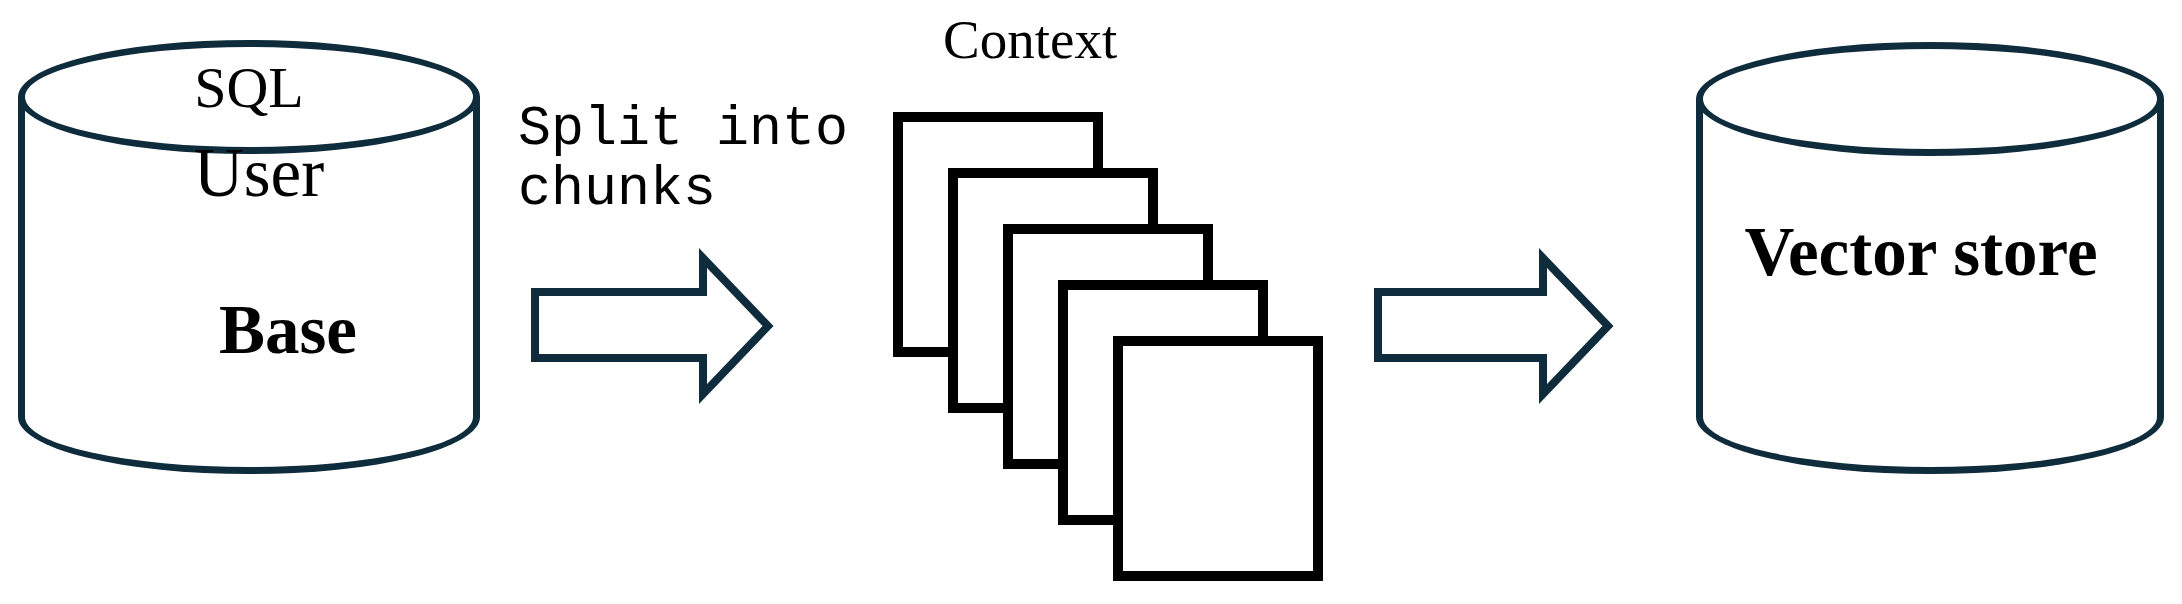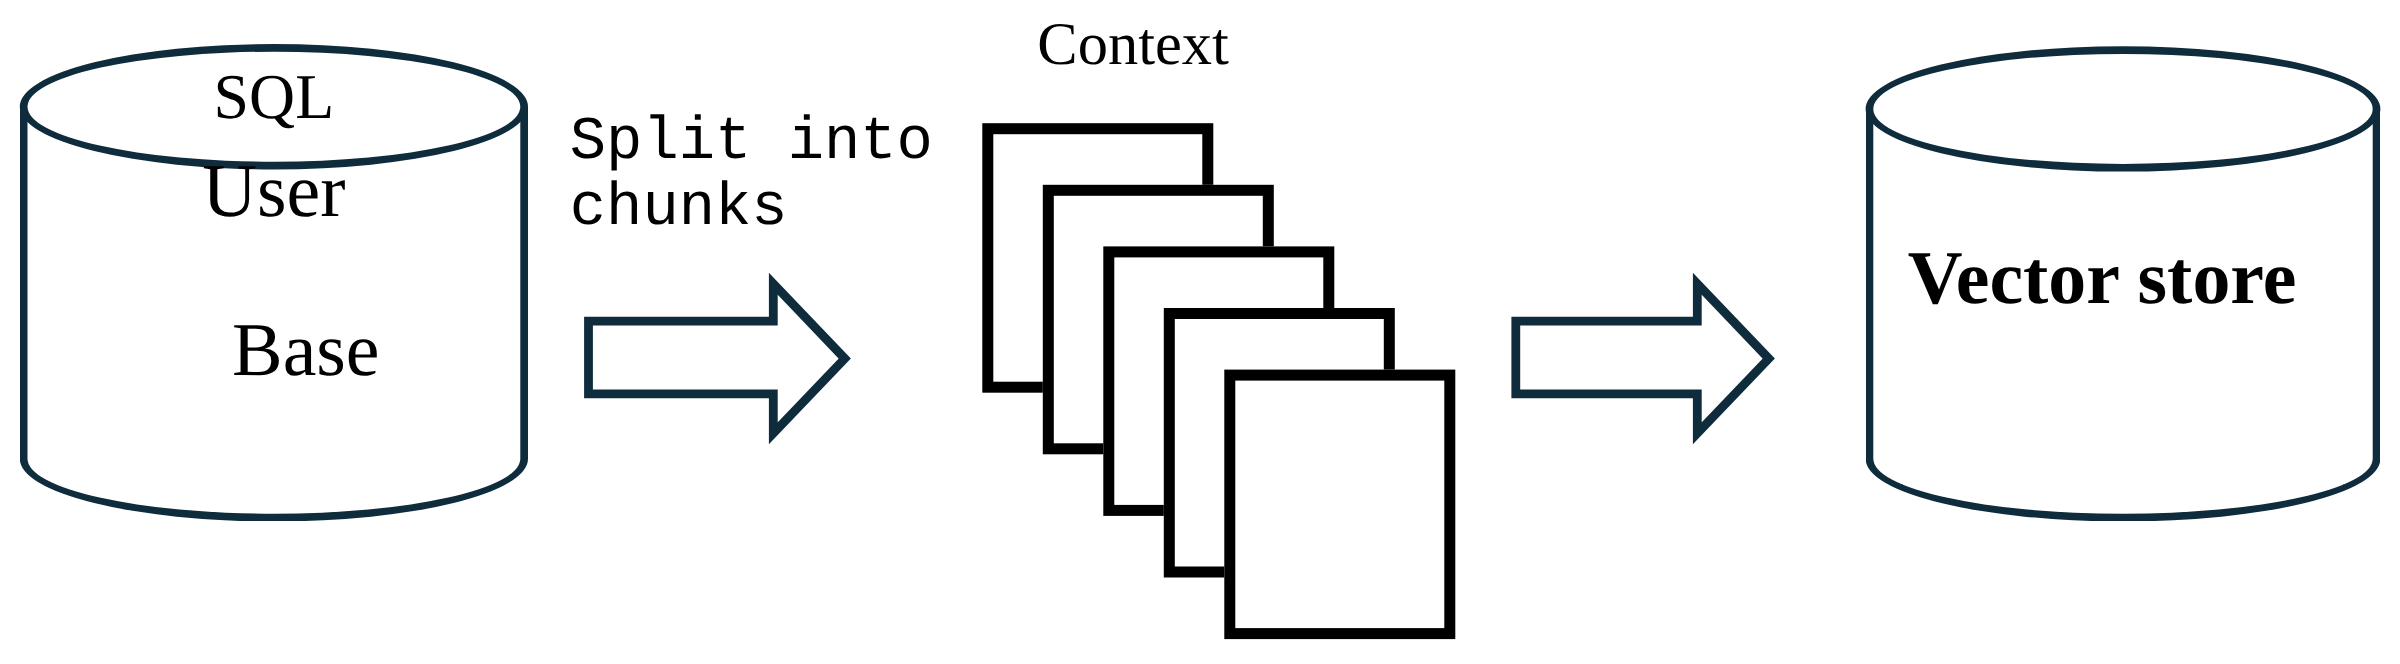--- a/index.html
+++ b/index.html
@@ -27,21 +27,21 @@
     border:7px solid var(--outline,#0f2c3c);
     border-radius:50%;
   }
   .db-text{
     position:absolute;
     text-align:center;
     white-space:nowrap;
     line-height:1;
   }
   .db-title{font-size:58px;}
-  .db-line{font-size:69px;}
+  .db-line{font-size:69px;margin-left:10px;}
   
   .flow-label{
     position:absolute;
     text-align:left;
     white-space:nowrap;
     font-size:55px;
     line-height:60px;
   }
   
   .chunk{
@@ -66,21 +66,21 @@
 </style>
 </head>
 <body>
 
 <div id="canvas" style="--outline: #0f2c3c; --chunk-border: #000000; --text: #000000; --bg: #ffffff;">
 
   <div class="cyl-body" style="left:18px;top:97px;width:462px;height:377px;"></div>
   <div class="cyl-top" style="left:18px;top:40px;width:462px;height:114px;"></div>
   <div class="db-text db-title" style="left:18px;top:59px;width:462px;">SQL</div>
   <div class="db-text db-line" style="left:18px;top:139px;width:462px;">User</div>
-  <div class="db-text db-line" style="left:18px;top:284px;width:520px;">Base</div>
+  <div class="db-text db-line" style="left:18px;top:296px;width:520px;font-weight:bold;">Base</div>
 
   <div class="flow-label" style="left:518px;top:100px;width:300px;font-family:Liberation Mono, monospace;">
     <span>Split into</span><br>
     <span>chunks</span>
   </div>
 
   <div class="flow-label" style="left:943px;top:10px;width:300px;">Context</div>
 
 
   <div id="chunk-stack">

